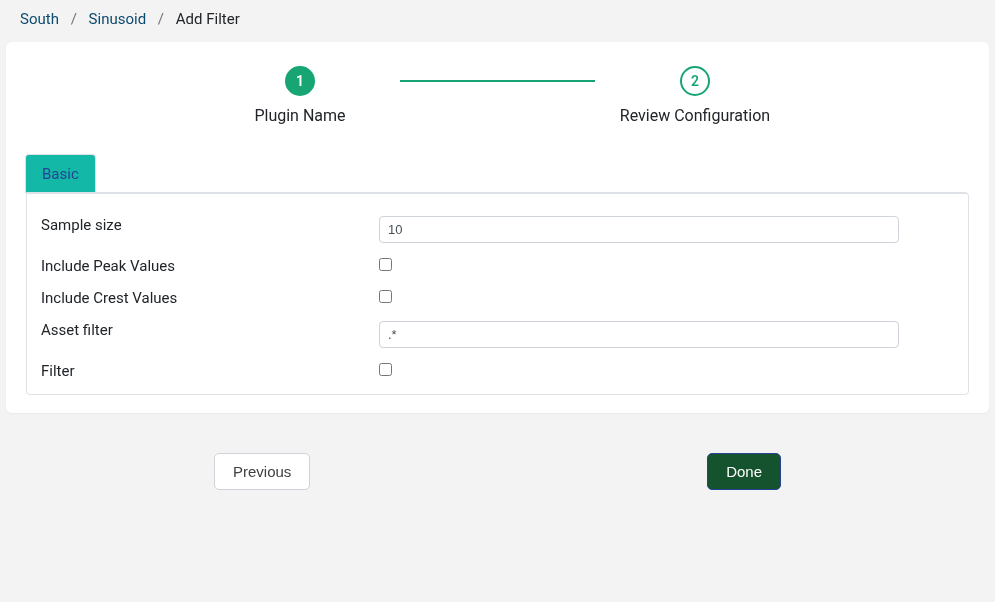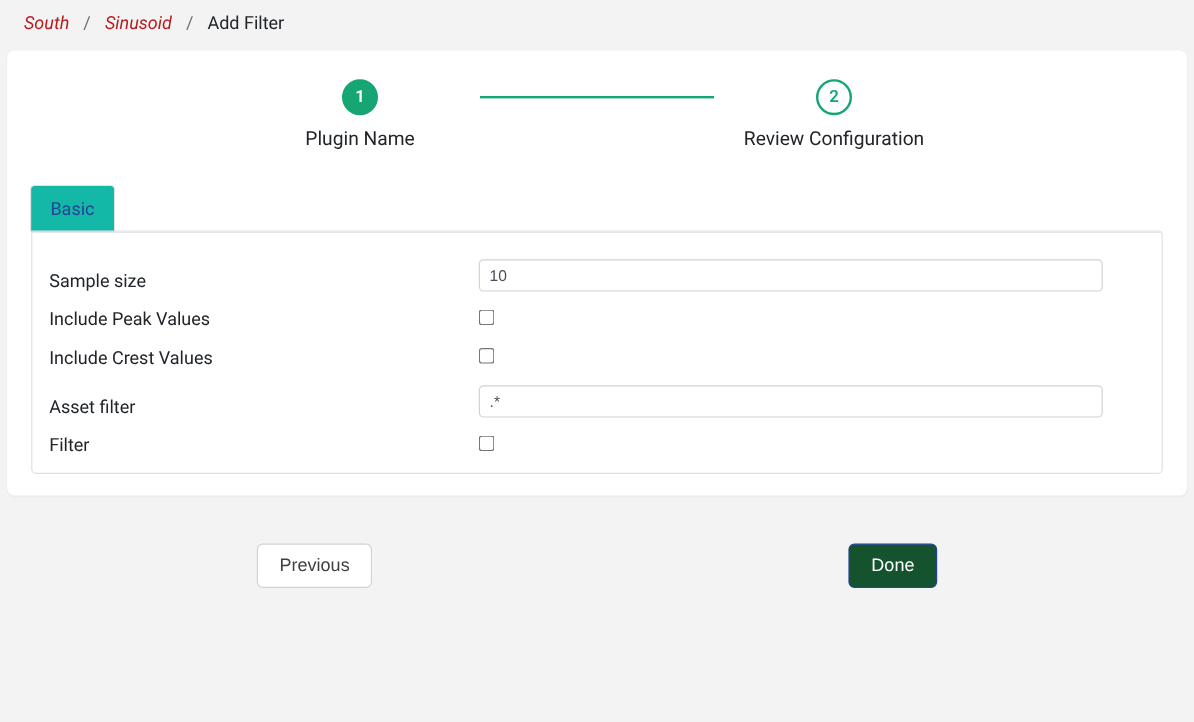--- a/index.html
+++ b/index.html
@@ -11,21 +11,21 @@
     width: 995px;
     height: 602px;
     overflow: hidden;
   }
 
   .breadcrumb {
     padding: 10px 20px 14px 20px;
     font-size: 15px;
     color: #6c757d;
   }
-  .breadcrumb a { color: #b91c1c; text-decoration: none; font-style: italic; }
+  .breadcrumb a { color: #0c4a6e; text-decoration: none; }
   .breadcrumb .sep { padding: 0 8px; color: #6c757d; }
   .breadcrumb .current { color: #212529; }
 
   .card {
     background: #fff;
     margin: 0 6px;
     border-radius: 6px;
     padding: 24px 20px 18px 20px;
     box-shadow: 0 1px 2px rgba(0,0,0,0.04);
   }
@@ -105,23 +105,22 @@
     padding: 22px 14px 10px 14px;
   }
 
   .panel-outer {
     border: none;
   }
 
   
   .frow {
     display: flex;
-    align-items: flex-end;
+    align-items: flex-start;
     margin-bottom: 14px;
-    gap: 20px;
   }
   .flabel {
     flex: 0 0 306px;
     font-size: 15px;
     color: #212529;
   }
   .fcontrol {
     flex: 1 1 auto;
     padding-left: 32px;
   }

